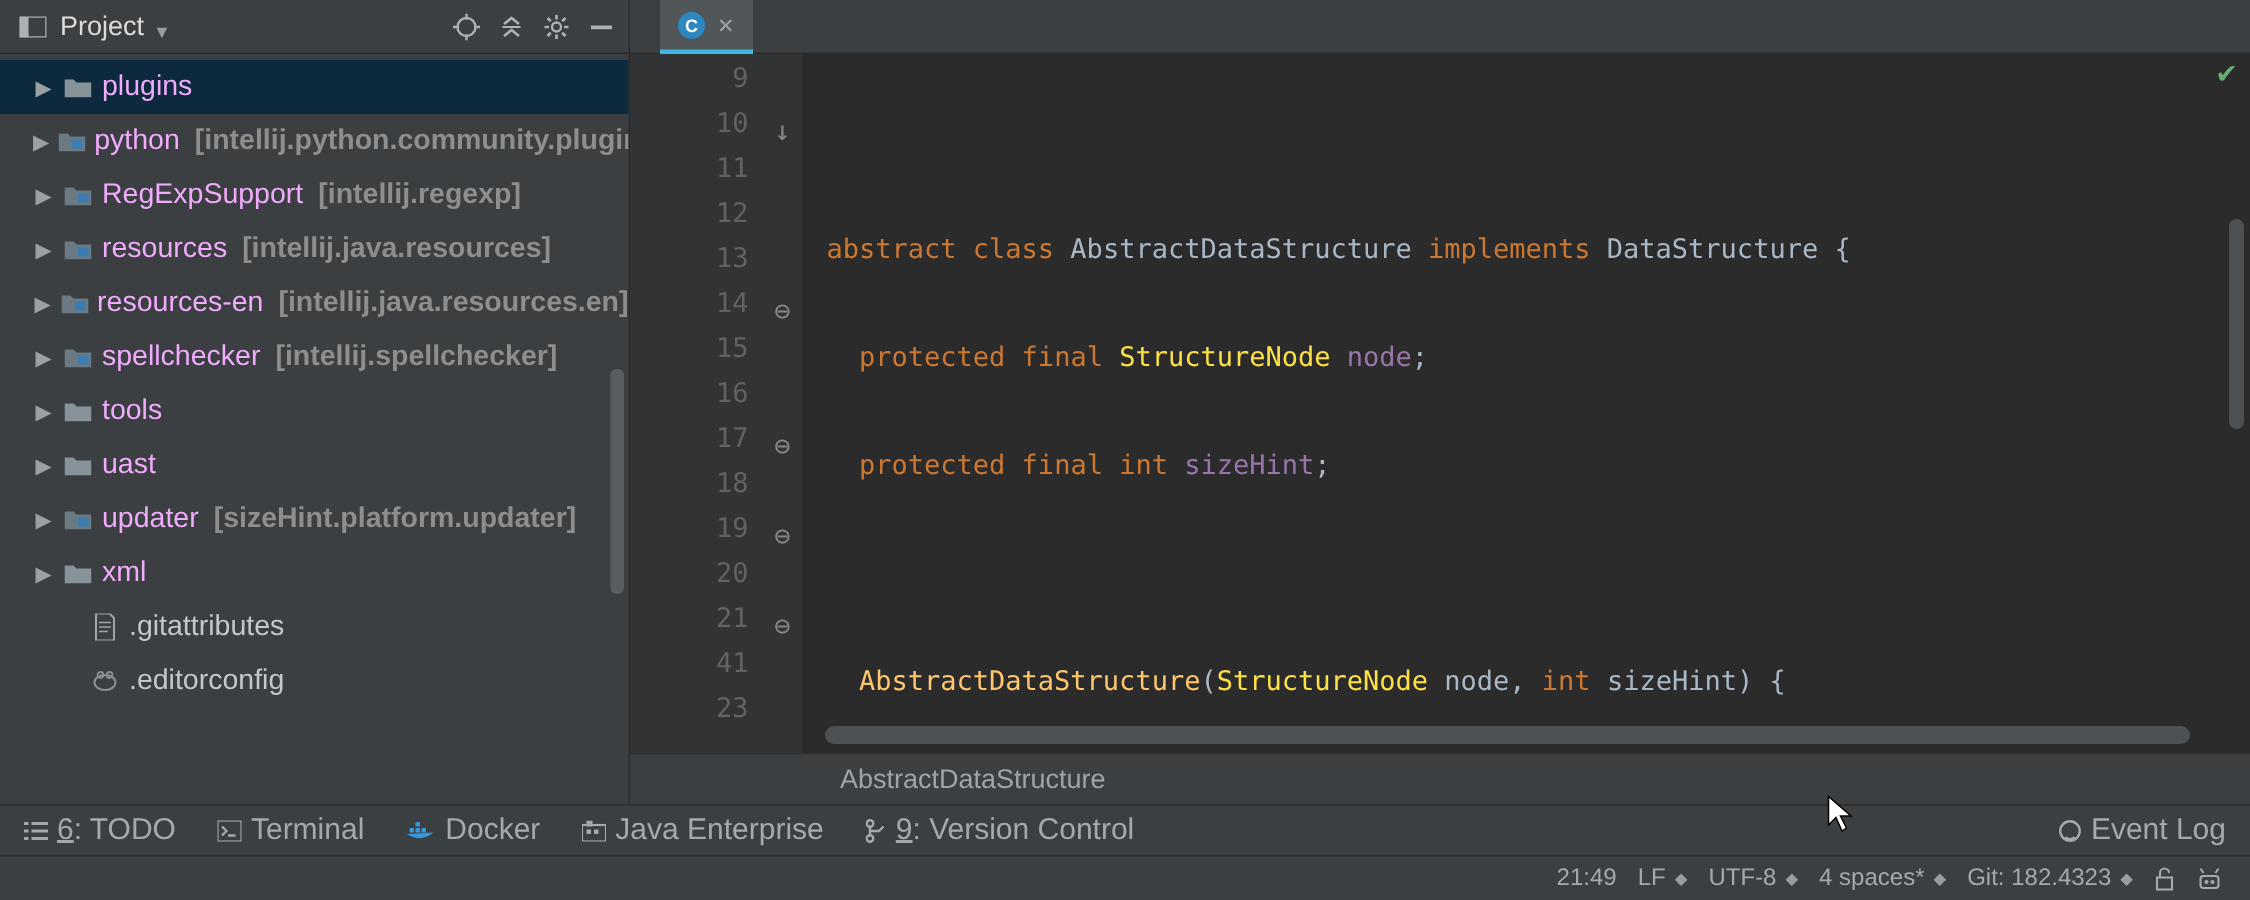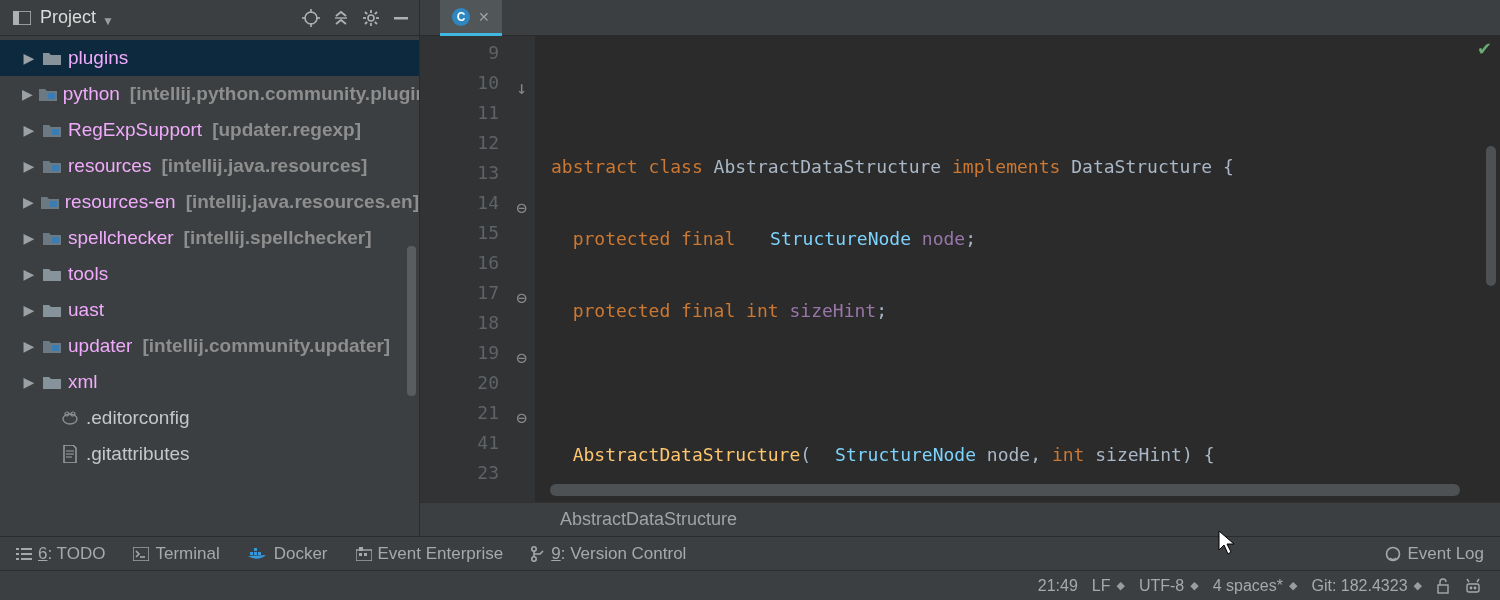--- a/index.html
+++ b/index.html
@@ -160,21 +160,21 @@
     font-family: "SF Mono","Menlo","Consolas",monospace;
     font-size: 18px;
     color: #a9b7c6;
     padding-top: 2px;
     white-space: pre;
     overflow: hidden;
     position: relative;
   }
   .code .line { height: 30px; line-height: 30px; padding-left: 16px; }
   .kw { color: #cc7832; }
-  .ty { color: #7dd3fc; margin-left: 24px; }
+  .ty { color: #fde047; }
   .cls { color: #a9b7c6; }
   .fld { color: #9876aa; }
   .op { color: #a9b7c6; }
   .code-scroll-h {
     position: absolute;
     left: 130px; right: 40px; bottom: 6px; height: 12px;
     background: #4d5153; border-radius: 6px;
     cursor: pointer;
   }
   .code-scroll-v {
@@ -202,21 +202,21 @@
   
   .toolwin-bar {
     height: 34px;
     display: flex;
     align-items: center;
     gap: 28px;
     padding: 0 16px;
     background: #3c3f41;
     border-top: 1px solid #2b2b2b;
     color: #a6a9ab;
-    font-size: 17px;
+    font-size: 20px;
   }
   .toolwin-bar .tw-item {
     display: flex; align-items: center; gap: 6px; cursor: pointer;
   }
   .toolwin-bar .spacer { flex:1; }
   .toolwin-bar u { text-decoration: underline; }
   .status-bar {
     height: 30px;
     display: flex;
     align-items: center;
@@ -317,21 +317,21 @@
       </div>
       <div class="tree-row">
         <span class="exp">▶</span>
         <span class="fld-icon">
             <svg width="18" height="14" viewBox="0 0 18 14">
               <path d="M0 2 h6 l2 2 h10 v10 h-18 z" fill="#6b7983"></path>
               <rect x="9" y="6" width="7" height="6" fill="#3b7db2"></rect>
             </svg>
           </span>
         <span class="name">RegExpSupport</span>
-        <span class="module">[updater.regexp]</span>
+        <span class="module">[intellij.regexp]</span>
       </div>
       <div class="tree-row">
         <span class="exp">▶</span>
         <span class="fld-icon">
             <svg width="18" height="14" viewBox="0 0 18 14">
               <path d="M0 2 h6 l2 2 h10 v10 h-18 z" fill="#6b7983"></path>
               <rect x="9" y="6" width="7" height="6" fill="#3b7db2"></rect>
             </svg>
           </span>
         <span class="name">resources</span>
@@ -379,51 +379,51 @@
       </div>
       <div class="tree-row">
         <span class="exp">▶</span>
         <span class="fld-icon">
             <svg width="18" height="14" viewBox="0 0 18 14">
               <path d="M0 2 h6 l2 2 h10 v10 h-18 z" fill="#6b7983"></path>
               <rect x="9" y="6" width="7" height="6" fill="#3b7db2"></rect>
             </svg>
           </span>
         <span class="name">updater</span>
-        <span class="module">[intellij.community.updater]</span>
+        <span class="module">[sizeHint.platform.updater]</span>
       </div>
       <div class="tree-row">
         <span class="exp">▶</span>
         <span class="fld-icon">
             <svg width="18" height="14" viewBox="0 0 18 14">
               <path d="M0 2 h6 l2 2 h10 v10 h-18 z" fill="#87939a"></path>
             </svg>
           </span>
         <span class="name">xml</span>
-      </div>
-      <div class="tree-row file editorconfig">
-        <span class="fld-icon">
-            <svg width="18" height="16" viewBox="0 0 18 16">
-              <ellipse cx="9" cy="9" rx="7" ry="5" fill="none" stroke="#8a8f92" stroke-width="1.4"></ellipse>
-              <circle cx="6" cy="4" r="2" fill="none" stroke="#8a8f92" stroke-width="1.2"></circle>
-              <circle cx="12" cy="4" r="2" fill="none" stroke="#8a8f92" stroke-width="1.2"></circle>
-            </svg>
-          </span>
-        <span class="name">.editorconfig</span>
       </div>
       <div class="tree-row file">
         <span class="fld-icon">
             <svg width="16" height="18" viewBox="0 0 16 18">
               <path d="M2 0 h9 l3 3 v15 h-12 z" fill="none" stroke="#9ea3a6" stroke-width="1.4"></path>
               <line x1="4" y1="6" x2="12" y2="6" stroke="#9ea3a6"></line>
               <line x1="4" y1="9" x2="12" y2="9" stroke="#9ea3a6"></line>
               <line x1="4" y1="12" x2="10" y2="12" stroke="#9ea3a6"></line>
             </svg>
           </span>
         <span class="name">.gitattributes</span>
+      </div>
+      <div class="tree-row file editorconfig">
+        <span class="fld-icon">
+            <svg width="18" height="16" viewBox="0 0 18 16">
+              <ellipse cx="9" cy="9" rx="7" ry="5" fill="none" stroke="#8a8f92" stroke-width="1.4"></ellipse>
+              <circle cx="6" cy="4" r="2" fill="none" stroke="#8a8f92" stroke-width="1.2"></circle>
+              <circle cx="12" cy="4" r="2" fill="none" stroke="#8a8f92" stroke-width="1.2"></circle>
+            </svg>
+          </span>
+        <span class="name">.editorconfig</span>
       </div>
       <div class="tree-scroll"></div>
     </div>
   </div>
 
   <div class="editor">
     <div class="tabs">
       <div class="tab">
         <span class="file-icon">C</span>
         <span class="close">✕</span>
@@ -506,21 +506,21 @@
       </svg>
     <span>Docker</span>
   </span>
   <span class="tw-item">
     <svg width="16" height="14" viewBox="0 0 16 14">
         <rect x="0" y="3" width="16" height="11" fill="none" stroke="#a6a9ab" stroke-width="1.4"></rect>
         <rect x="3" y="0" width="4" height="4" fill="#a6a9ab"></rect>
         <rect x="3" y="6" width="3" height="3" fill="#a6a9ab"></rect>
         <rect x="8" y="6" width="3" height="3" fill="#a6a9ab"></rect>
       </svg>
-    <span>Event Enterprise</span>
+    <span>Java Enterprise</span>
   </span>
   <span class="tw-item">
     <svg width="14" height="16" viewBox="0 0 14 16">
         <circle cx="3" cy="3" r="2.2" fill="none" stroke="#a6a9ab" stroke-width="1.6"></circle>
         <circle cx="3" cy="13" r="2.2" fill="none" stroke="#a6a9ab" stroke-width="1.6"></circle>
         <path d="M3 5 v6 M3 8 h6 l3 -3" fill="none" stroke="#a6a9ab" stroke-width="1.6"></path>
       </svg>
     <span><u>9</u>: Version Control</span>
   </span>
   <span class="spacer"></span>

